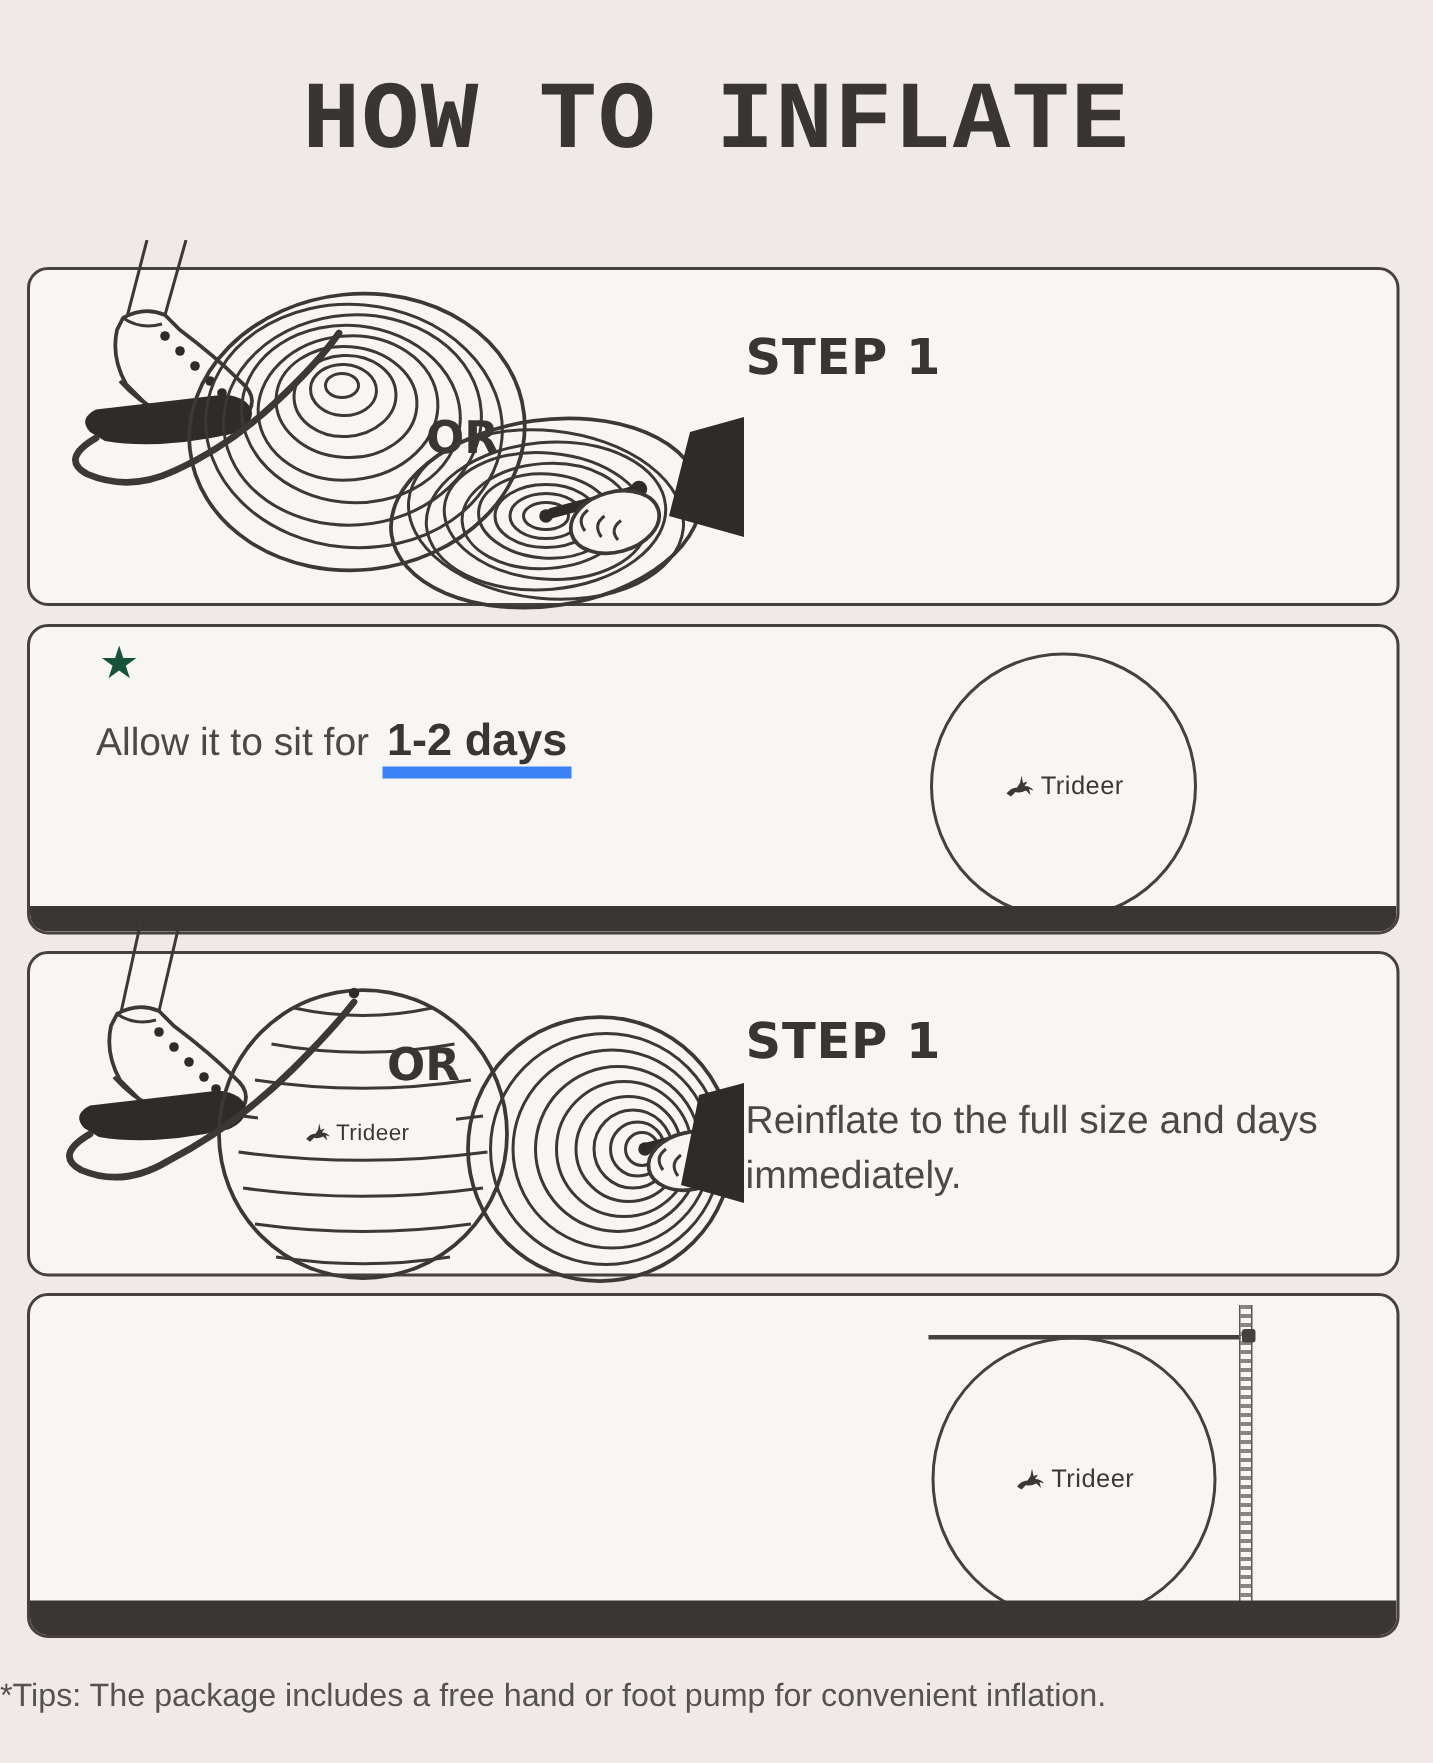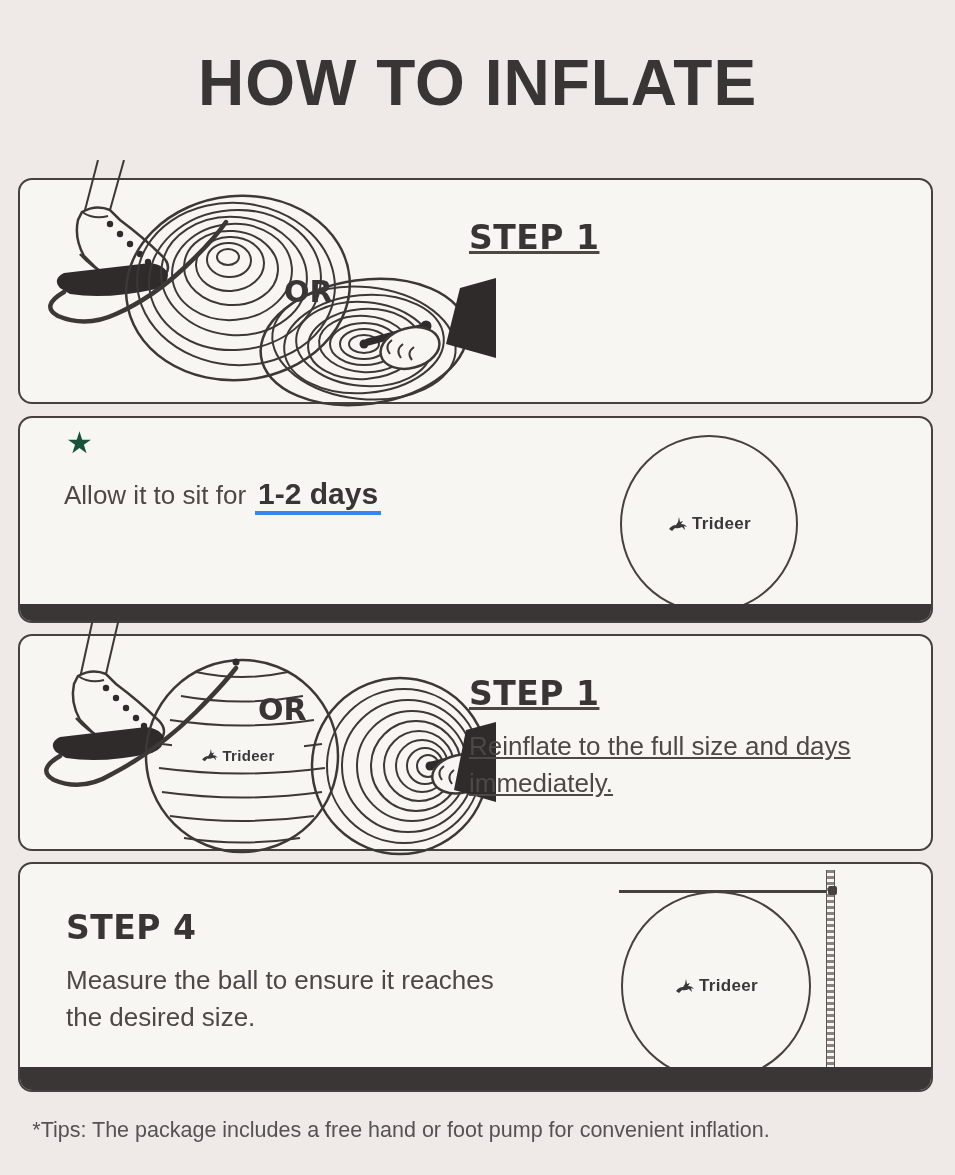--- a/index.html
+++ b/index.html
@@ -1,60 +1,60 @@
 <!DOCTYPE html>
 <html><head>
 <meta charset="utf-8">
 <style>
   html,body{margin:0;padding:0;background:#efe9e8;}
   .canvas{position:relative;width:955px;height:1175px;background:#efe9e8;overflow:hidden;
           font-family:"Liberation Sans",sans-serif;color:#4c4846;}
   .page-title{position:absolute;top:46px;left:0;width:955px;text-align:center;
     font-size:64px;font-weight:700;letter-spacing:1px;color:#393534;
-    font-family:Liberation Sans, sans-serif;}
+    font-family:Liberation Mono, monospace;}
   .card{position:absolute;left:18px;width:915px;background:#f8f6f3;
         border:2px solid #46413f;border-radius:14px;box-sizing:border-box;}
   .card.clip{overflow:hidden;}
   #card1{top:178px;height:226px;}
   #card2{top:416px;height:207px;}
   #card3{top:634px;height:217px;}
   #card4{top:862px;height:230px;}
   .bottom-bar{position:absolute;left:0;right:0;bottom:0;background:#393635;}
   #card2 .bottom-bar{height:17px;}
   #card4 .bottom-bar{height:23px;}
   .step-text{position:absolute;width:445px;}
-  #card1 .step-text,#card3 .step-text{left:449px;top:38px;text-decoration:underline;}
+  #card1 .step-text,#card3 .step-text{left:477px;top:38px;}
   #card2 .step-text{left:44px;top:10px;}
   #card4 .step-text{left:46px;top:44px;}
   .step-label{font-size:33px;font-weight:700;color:#393534;letter-spacing:.5px;
     font-family:"DejaVu Sans","Liberation Sans",sans-serif;margin:0;}
   .step-desc{font-size:26px;line-height:1.43;color:#4c4846;margin:15px 0 0 0;}
-  .hl{font-weight:700;font-size:30px;color:#393534;border-bottom:4px solid #3b82f6;
+  .hl{font-weight:700;font-size:30px;color:#393534;border-bottom:8px solid #3b82f6;
       padding:0 3px 1px 3px;margin-left:9px;}
   .star{font-size:30px;color:#17523a;line-height:1;margin:0 0 6px 2px;}
   .scene{position:absolute;pointer-events:none;}
   #scene1{left:6px;top:-20px;}
   #scene3{left:6px;top:-22px;}
   .ball-circle{position:absolute;border:2.5px solid #46413f;border-radius:50%;
     display:flex;align-items:center;justify-content:center;background:#f8f6f3;}
   #ball2{left:600px;top:17px;width:174px;height:174px;background:transparent;}
   #ball4{left:601px;top:27px;width:186px;height:186px;background:transparent;}
   .logo{display:flex;align-items:center;gap:3px;background:#f8f6f3;padding:1px 4px;}
-  .logo-text{font-weight:700;font-size:17px;color:#3a3837;letter-spacing:.3px;}
+  .logo-text{font-weight:400;font-size:17px;color:#3a3837;letter-spacing:.3px;}
   .logo.small .logo-text{font-size:15px;}
   #logo3{position:absolute;left:152px;top:106px;width:124px;height:24px;
          justify-content:center;}
   .measure-line{position:absolute;left:599px;top:26px;width:216px;height:2.5px;background:#46413f;}
   .measure-dot{position:absolute;left:808px;top:22px;width:9px;height:9px;background:#46413f;border-radius:2px;}
   .measure-tape{position:absolute;left:806px;top:6px;width:9px;height:201px;
      border-left:1.5px solid #5a5553;border-right:1.5px solid #5a5553;box-sizing:border-box;
      background:repeating-linear-gradient(to bottom,#8a8480 0 3px,#f8f6f3 3px 6px);}
   .or-label{font-family:"DejaVu Sans","Liberation Sans",sans-serif;font-weight:700;
             font-size:30px;fill:#393534;}
-  .footnote{position:absolute;top:1118px;left:0;width:802px;text-align:center;
+  .footnote{position:absolute;top:1118px;left:0;width:802px;text-align:left;
             font-size:21.5px;color:#565251;}
   svg .line{stroke:#3c3836;fill:none;}
 </style>
 </head>
 <body>
 
 <div class="canvas">
 
   <div class="page-title">HOW TO INFLATE</div>
 
@@ -186,24 +186,20 @@
       </svg>
       <span class="logo-text">Trideer</span>
     </div>
     <div class="step-text">
       <div class="step-label">STEP 1</div>
       <p class="step-desc">Reinflate to the full size and days immediately.</p>
     </div>
   </div>
 
   <div class="card clip" id="card4">
-    <div class="step-text">
-      <div class="step-label">STEP 4</div>
-      <p class="step-desc">Measure the ball to ensure it reaches the desired size.</p>
-    </div>
     <div class="measure-line"></div>
     <div class="measure-tape"></div>
     <div class="measure-dot"></div>
     <div class="ball-circle" id="ball4">
       <div class="logo">
         <svg width="22" height="16" viewBox="0 0 20 16">
           <path d="M1 13 Q4 9 8 9 L10 6 L11 1 L12 6 L15 5 L13 8 Q17 8 19 11 L16 10 L17 14 L14 11 Q10 13 7 12 L4 15 Z" fill="#3a3837"></path>
         </svg>
         <span class="logo-text">Trideer</span>
       </div>

